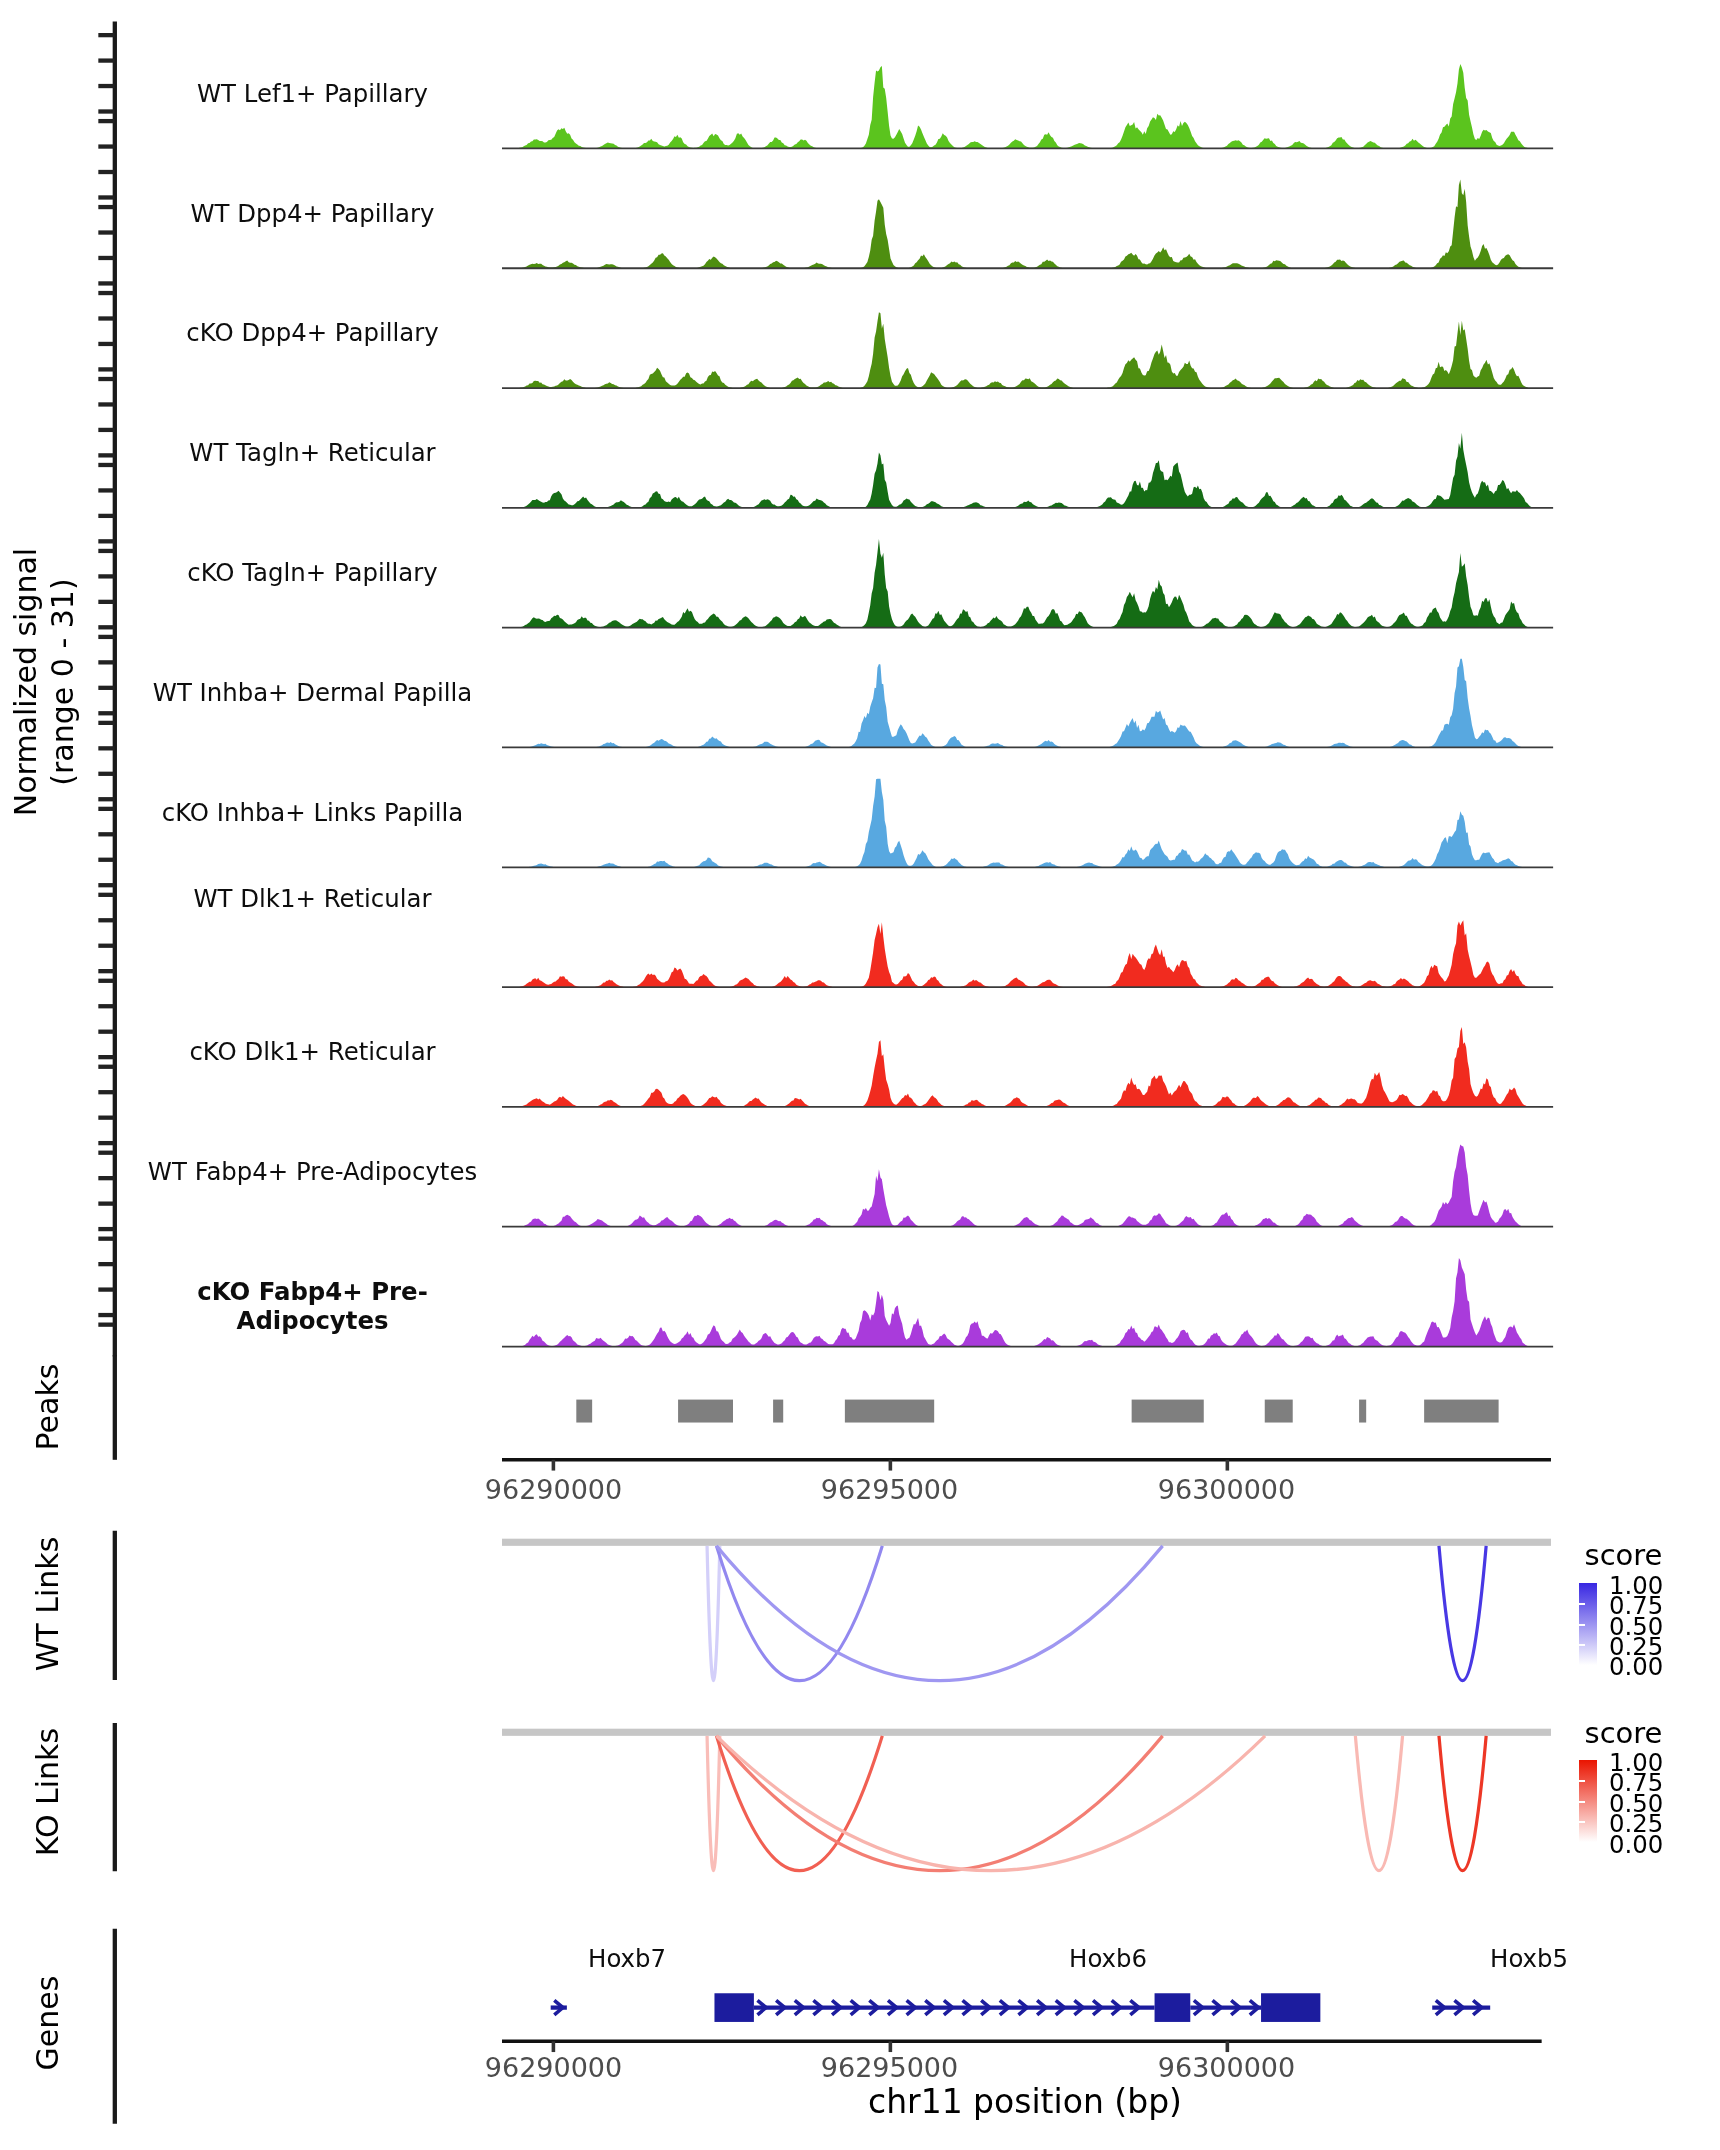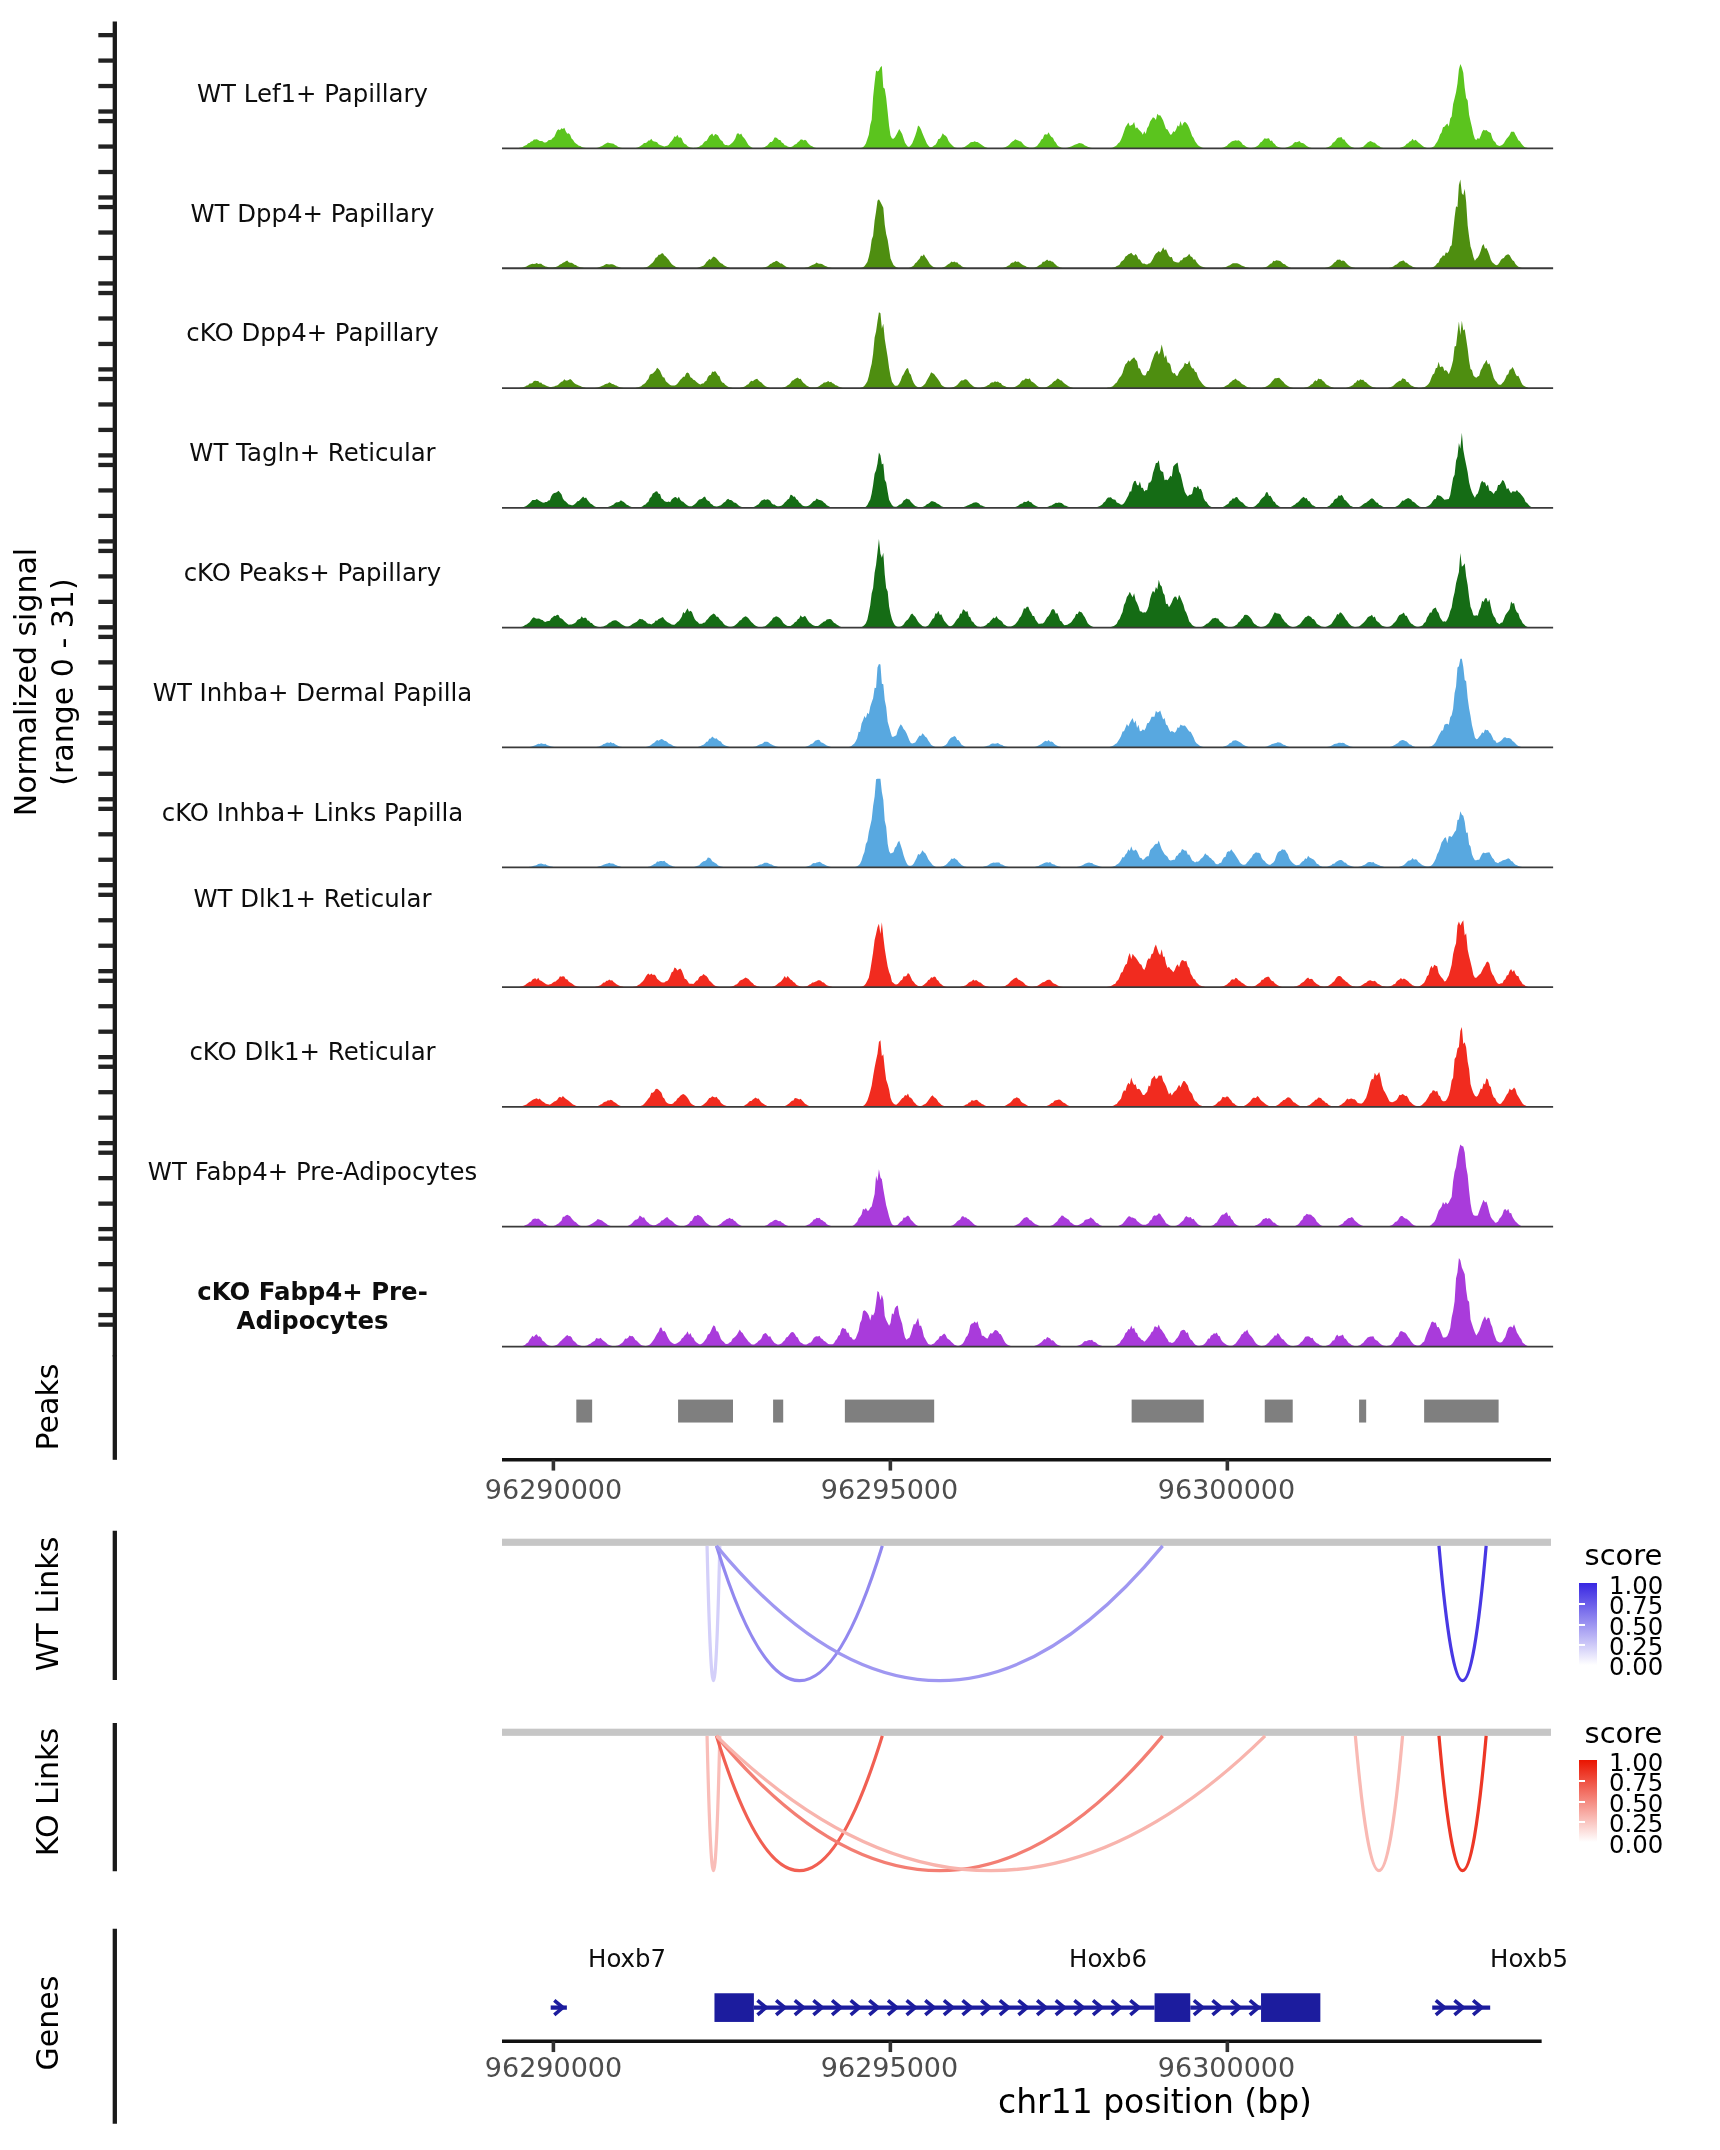--- a/index.html
+++ b/index.html
@@ -4,21 +4,21 @@
 <style>
   html,body{margin:0;padding:0;background:#fff;}
   .fig{position:relative;width:1721px;height:2151px;background:#ffffff;overflow:hidden;
        font-family:"DejaVu Sans","Liberation Sans",sans-serif;color:#000;}
   svg{position:absolute;left:0;top:0;}
   .rot{position:absolute;transform:translate(-50%,-50%) rotate(-90deg);white-space:nowrap;
        text-align:center;font-size:30px;color:#000;}
   .rot .ln{display:block;line-height:1.22;}
   .tracklab{position:absolute;left:129px;width:367px;text-align:center;font-size:24.4px;color:#0d0d0d;}
   .ticklab{position:absolute;width:229px;text-align:center;font-size:27px;color:#4d4d4d;}
-  .xlabel{position:absolute;left:738px;top:2082px;width:574px;text-align:right;font-size:33px;color:#000;}
+  .xlabel{position:absolute;left:738px;top:2082px;width:574px;text-align:center;font-size:33px;color:#000;}
   .genelab{position:absolute;width:215px;text-align:right;font-size:24.4px;color:#0d0d0d;}
   .leg-title{position:absolute;width:115px;text-align:center;font-size:29px;color:#000;}
   .leg-bar{position:absolute;width:18px;height:82px;}
   .leg-val{position:absolute;width:86px;text-align:left;font-size:24.4px;color:#000;}
   .leg-dash{position:absolute;width:5.7px;height:2.2px;background:#ffffff;}
 </style>
 </head>
 <body>
 
 <div class="fig">
@@ -185,21 +185,21 @@
   <div class="rot" style="left:47px;top:1407px;">Peaks</div>
   <div class="rot" style="left:47px;top:1604px;">WT Links</div>
   <div class="rot" style="left:47px;top:1792px;">KO Links</div>
   <div class="rot" style="left:47px;top:2023px;">Genes</div>
 
   <div id="track-labels">
       <div class="tracklab" style="top: 79px;">WT Lef1+ Papillary</div>
       <div class="tracklab" style="top: 199px;">WT Dpp4+ Papillary</div>
       <div class="tracklab" style="top: 318px;">cKO Dpp4+ Papillary</div>
       <div class="tracklab" style="top: 438px;">WT Tagln+ Reticular</div>
-      <div class="tracklab" style="top: 558px;">cKO Peaks+ Papillary</div>
+      <div class="tracklab" style="top: 558px;">cKO Tagln+ Papillary</div>
       <div class="tracklab" style="top: 678px;">WT Inhba+ Dermal Papilla</div>
       <div class="tracklab" style="top: 798px;">cKO Inhba+ Links Papilla</div>
       <div class="tracklab" style="top: 884px;">WT Dlk1+ Reticular</div>
       <div class="tracklab" style="top: 1037px;">cKO Dlk1+ Reticular</div>
       <div class="tracklab" style="top: 1157px;">WT Fabp4+ Pre-Adipocytes</div>
       <div class="tracklab" style="top: 1277px; font-weight: bold;">cKO Fabp4+ Pre-Adipocytes</div>
     </div>
   <div id="axis1-ticks">
       <div class="ticklab" style="left: 439px; top: 1474px;">96290000</div>
       <div class="ticklab" style="left: 775px; top: 1474px;">96295000</div>

